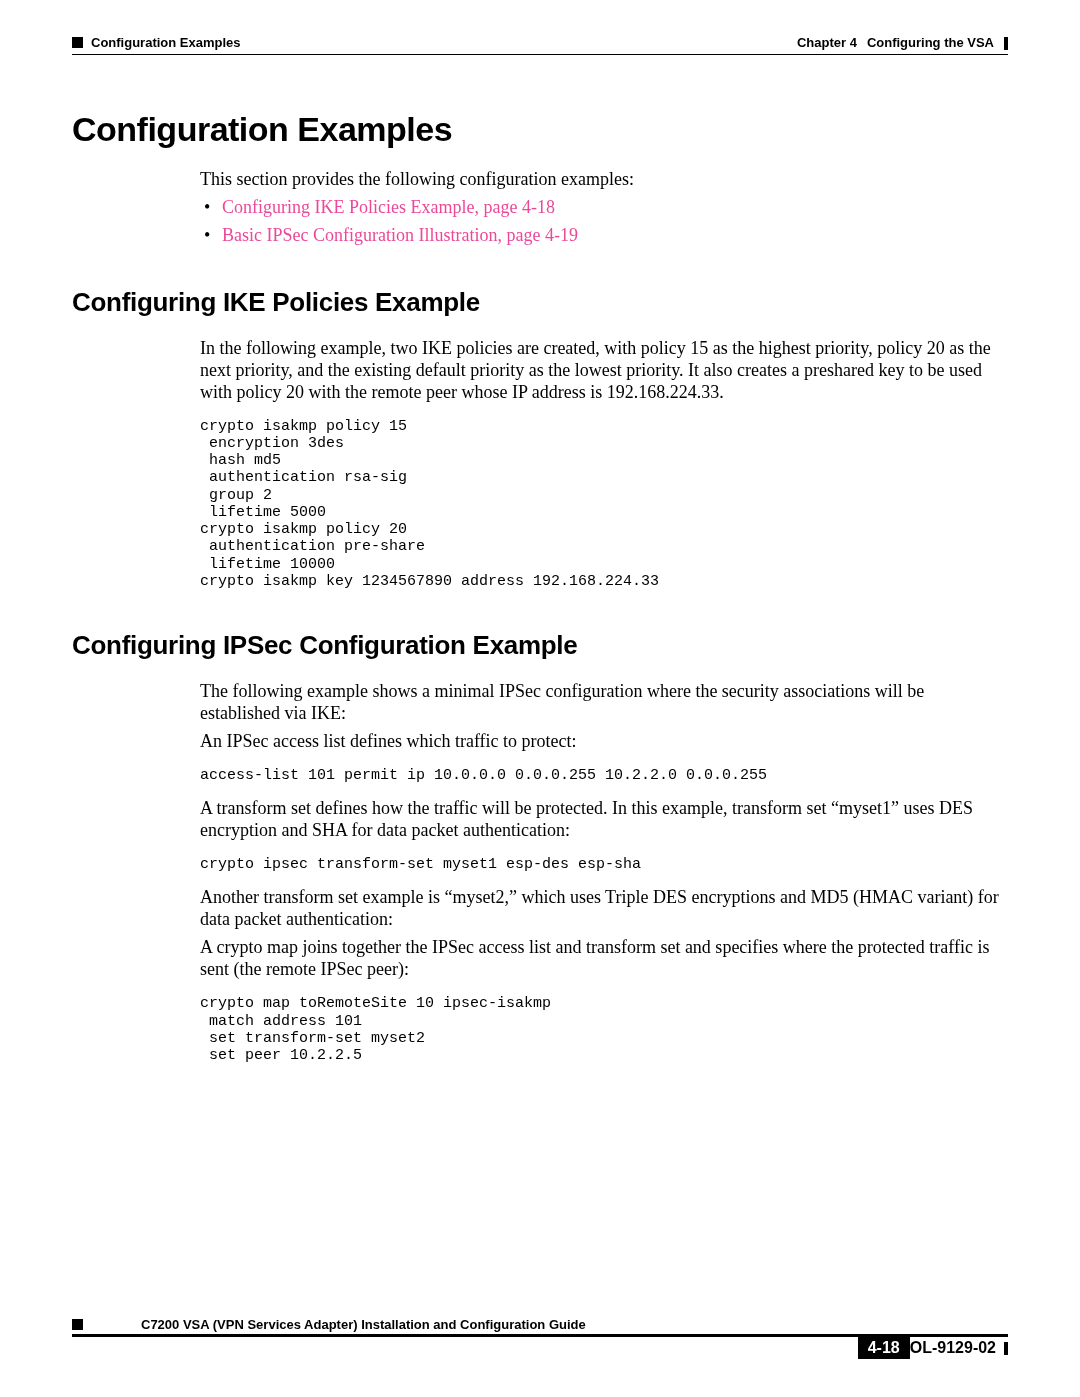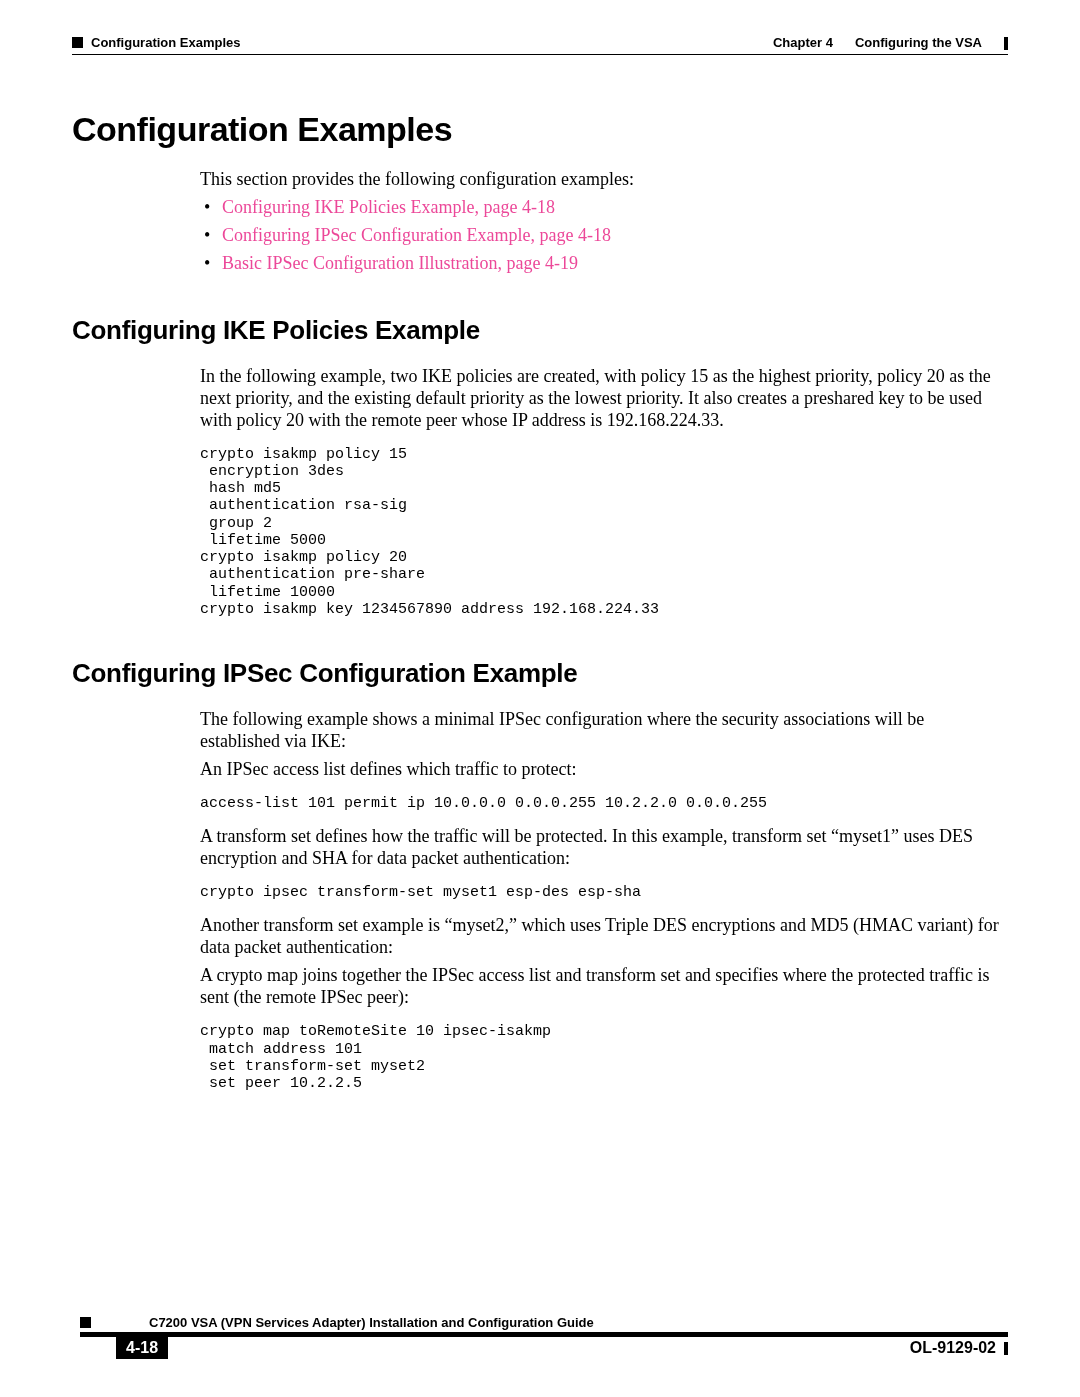--- a/index.html
+++ b/index.html
@@ -27,21 +27,21 @@
     margin-bottom: 4px;
   }
   .rh-left {
     display: flex;
     align-items: center;
     gap: 8px;
   }
   .rh-right {
     display: flex;
     align-items: flex-end;
-    gap: 22px;
+    gap: 10px;
   }
   .sq {
     width: 11px;
     height: 11px;
     background: #000;
     display: inline-block;
   }
   .thin-bar {
     width: 4px;
     height: 13px;
@@ -110,34 +110,33 @@
   .footer {
     position: absolute;
     left: 72px;
     right: 72px;
     bottom: 38px;
   }
   .footer-line {
     display: flex;
     align-items: center;
     gap: 8px;
-    border-bottom: 5px solid #000000;
+    border-bottom: 3px solid #000000;
     padding-bottom: 2px;
-    margin-left: 8px;
   }
   .footer-title {
     font-family: Arial, Helvetica, sans-serif;
     font-weight: bold;
     font-size: 13px;
     flex: 1;
     padding-left: 50px;
   }
   .footer-row2 {
     display: flex;
-    justify-content: space-between;
+    justify-content: flex-end;
     align-items: center;
     margin-top: 0;
     padding-left: 44px;
   }
   .page-badge {
     background: #000;
     color: #fff;
     font-family: Arial, Helvetica, sans-serif;
     font-weight: bold;
     font-size: 16px;
@@ -171,21 +170,20 @@
   </div>
   <hr class="hr-top">
 
   <div class="content">
     <h1 class="main">Configuration Examples</h1>
 
     <div class="body-block">
       <p>This section provides the following configuration examples:</p>
       <ul class="links">
         <li><a href="#">Configuring IKE Policies Example, page 4-18</a></li>
-        <li><a href="#">Configuring IPSec Configuration Example, page 4-18</a></li>
         <li><a href="#">Basic IPSec Configuration Illustration, page 4-19</a></li>
       </ul>
     </div>
 
     <h2 class="sub">Configuring IKE Policies Example</h2>
     <div class="body-block">
       <p>In the following example, two IKE policies are created, with policy 15 as the highest priority, policy 20 as the next priority, and the existing default priority as the lowest priority. It also creates a preshared key to be used with policy 20 with the remote peer whose IP address is 192.168.224.33.</p>
       <pre class="code">crypto isakmp policy 15
  encryption 3des
  hash md5

